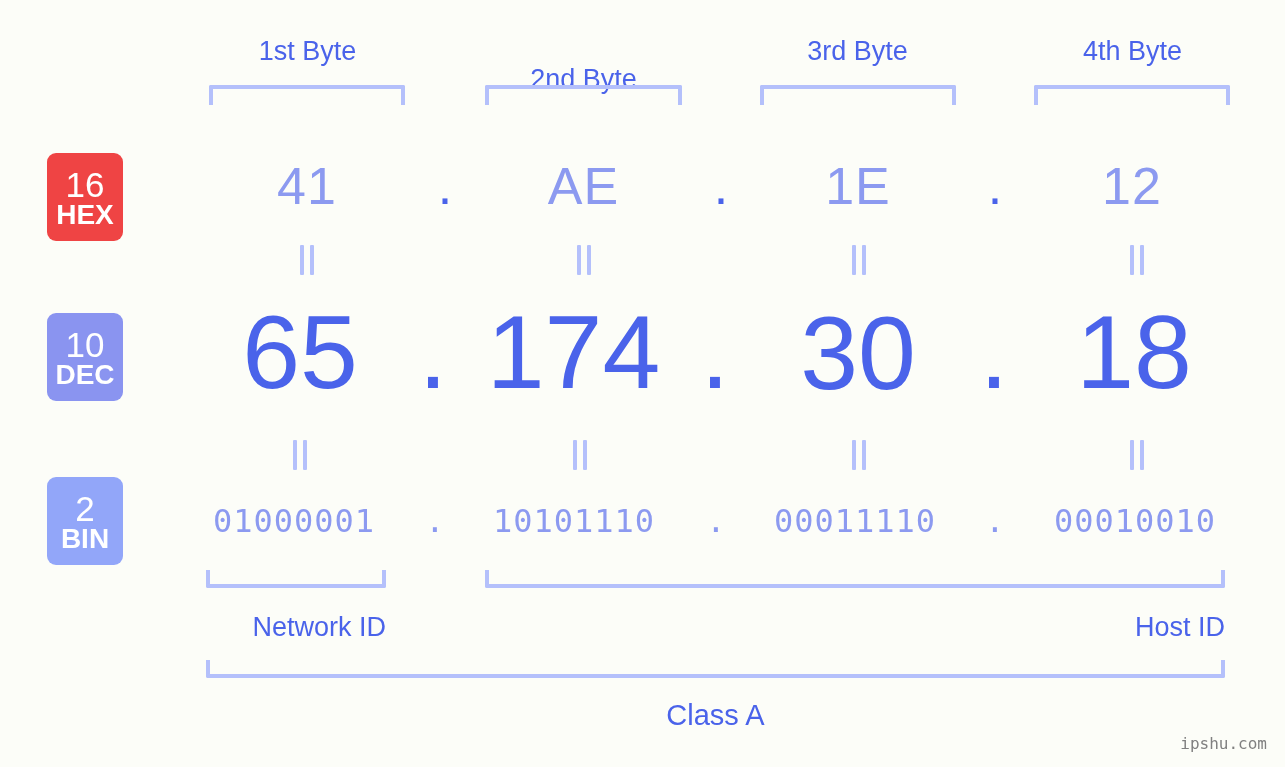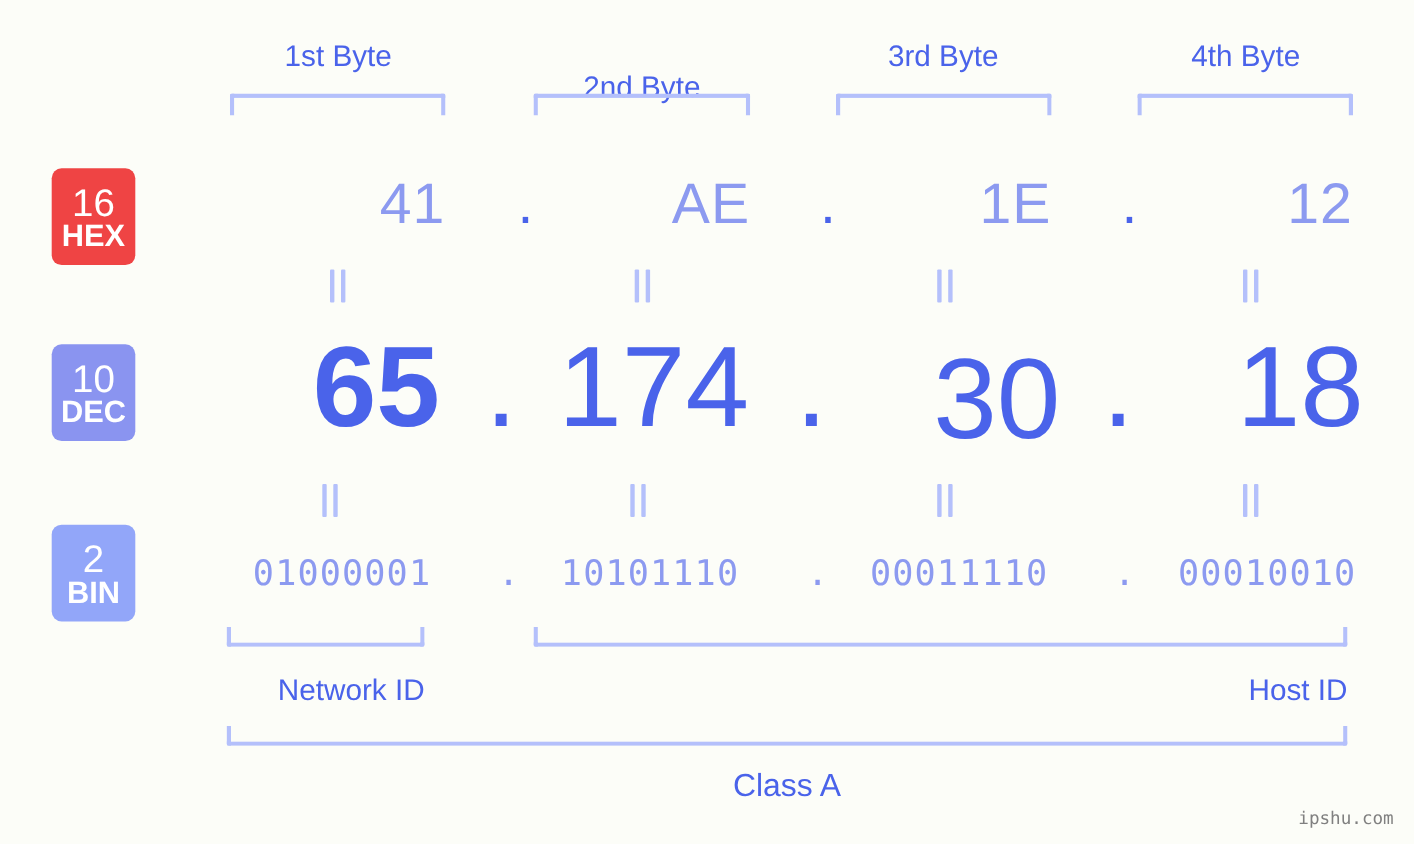--- a/index.html
+++ b/index.html
@@ -72,21 +72,21 @@
   }
   .badge .name {
     font-size: 28px;
     line-height: 24px;
     font-weight: 700;
   }
 
   
   .cell {
     position: absolute;
-    text-align: right;
+    text-align: center;
     white-space: nowrap;
   }
 
   .hex-val {
     font-size: 52px;
     line-height: 56px;
     color: #8c9af0;
     letter-spacing: 1px;
   }
   .hex-dot {
@@ -210,25 +210,25 @@
   <div class="eqmark" style="left:1126px; top:245px;">
     <i class="a"></i>
       <i class="b"></i>
   </div>
 
   <div class="badge" style="left:47px; top:313px; height:88px; background:#8a94f0;">
     <span class="base">10</span>
     <span class="name">DEC</span>
   </div>
 
-  <div class="cell dec-val" style="left:200px; top:296px; width:200px;font-weight:bold;">65</div>
+  <div class="cell dec-val" style="left:200px; top:296px; width:200px;">65</div>
   <div class="cell dec-dot" style="left:396px; top:296px; width:74px;">.</div>
   <div class="cell dec-val" style="left:466px; top:296px; width:215px;">174</div>
   <div class="cell dec-dot" style="left:678px; top:296px; width:74px;">.</div>
-  <div class="cell dec-val" style="left:752px; top:307px; width:212px;">30</div>
+  <div class="cell dec-val" style="left:752px; top:297px; width:212px;">30</div>
   <div class="cell dec-dot" style="left:957px; top:296px; width:74px;">.</div>
   <div class="cell dec-val" style="left:1028px; top:296px; width:212px;">18</div>
 
   <div class="eqmark" style="left:289px; top:440px;">
     <i class="a"></i>
       <i class="b"></i>
   </div>
   <div class="eqmark" style="left:569px; top:440px;">
     <i class="a"></i>
       <i class="b"></i>

